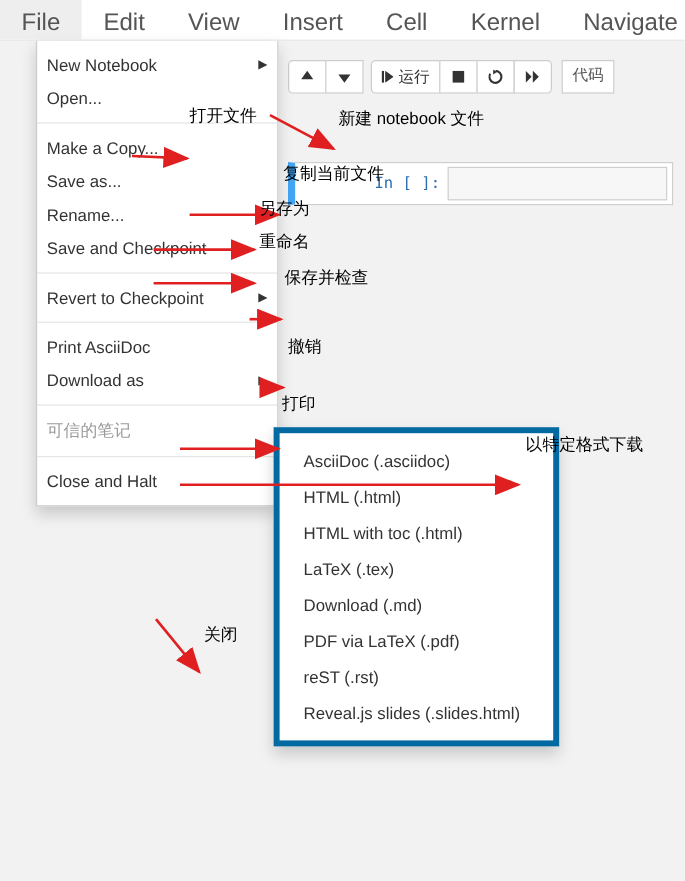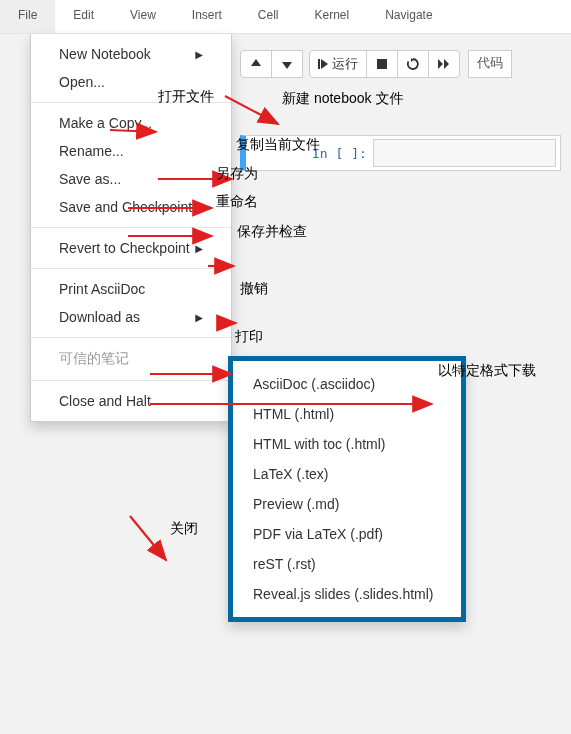--- a/index.html
+++ b/index.html
@@ -1,34 +1,34 @@
 <!DOCTYPE html>
 <html><head>
 <meta charset="utf-8">
 <style>
   * { box-sizing: border-box; margin: 0; padding: 0; font-family: "Helvetica Neue", Helvetica, Arial, sans-serif; }
   body { width: 571px; height: 734px; background: #f2f2f2; overflow: hidden; position: relative; font-size: 14px; color: #333; }
 
   .menubar { display: flex; background: #fff; border-bottom: 1px solid #e5e5e5; height: 34px; }
-  .menubar-item { padding: 8px 18px; cursor: pointer; color: #555; font-size: 12px; }
+  .menubar-item { padding: 8px 18px; cursor: pointer; color: #555; font-size: 20px; }
   .menubar-item.active { background: #eee; }
 
   .toolbar { position: absolute; top: 50px; left: 240px; display: flex; align-items: center; gap: 0; }
   .tbtn { width: 32px; height: 28px; border: 1px solid #ccc; background: #fff; display: flex; align-items: center; justify-content: center; font-size: 13px; color: #333; margin-left: -1px; }
   .tbtn.first { margin-left: 0; border-radius: 4px 0 0 4px; }
   .tbtn.wide { width: auto; padding: 0 8px; gap: 4px; }
   .tlabel { font-size: 13px; }
   .tdrop { height: 28px; border: 1px solid #ccc; background: #fff; padding: 3px 8px; font-size: 13px; margin-left: 8px; color: #555; }
 
   .dropdown {
     position: absolute; top: 34px; left: 30px; width: 202px;
     background: #fff; border: 1px solid #ccc; border-top: none;
     box-shadow: 0 6px 12px rgba(0,0,0,.175); padding: 6px 0;
   }
-  .dd-item { padding: 6px 28px; font-size: 14px; color: #333; position: relative; display: flex; justify-content: space-between; align-items: center; }
+  .dd-item { padding: 6px 8px; font-size: 14px; color: #333; position: relative; display: flex; justify-content: space-between; align-items: center; }
   .dd-item.disabled { color: #9a9a9a; }
   .dd-item .arrow { font-size: 10px; color: #333; }
   .dd-sep { height: 1px; background: #e5e5e5; margin: 6px 0; }
 
   .submenu {
     position: absolute; top: 356px; left: 228px; width: 238px;
     background: #fff; border: 5px solid #0369a1;
     box-shadow: 0 6px 12px rgba(0,0,0,.175); padding: 8px 0;
   }
   .sm-item { padding: 7px 20px; font-size: 14px; color: #333; }
@@ -98,22 +98,22 @@
 </div>
 
 <div class="dropdown">
   <div class="dd-item">
     <span>New Notebook</span>
     <span class="arrow">▶</span>
   </div>
   <div class="dd-item">Open...</div>
   <div class="dd-sep"></div>
   <div class="dd-item">Make a Copy...</div>
+  <div class="dd-item">Save as...</div>
   <div class="dd-item">Rename...</div>
-  <div class="dd-item">Save as...</div>
   <div class="dd-item">Save and Checkpoint</div>
   <div class="dd-sep"></div>
   <div class="dd-item">
     <span>Revert to Checkpoint</span>
     <span class="arrow">▶</span>
   </div>
   <div class="dd-sep"></div>
   <div class="dd-item">Print AsciiDoc</div>
   <div class="dd-item">
     <span>Download as</span>
@@ -123,21 +123,21 @@
   <div class="dd-item disabled">可信的笔记</div>
   <div class="dd-sep"></div>
   <div class="dd-item">Close and Halt</div>
 </div>
 
 <div class="submenu">
   <div class="sm-item">AsciiDoc (.asciidoc)</div>
   <div class="sm-item">HTML (.html)</div>
   <div class="sm-item">HTML with toc (.html)</div>
   <div class="sm-item">LaTeX (.tex)</div>
-  <div class="sm-item">Preview (.md)</div>
+  <div class="sm-item">Download (.md)</div>
   <div class="sm-item">PDF via LaTeX (.pdf)</div>
   <div class="sm-item">reST (.rst)</div>
   <div class="sm-item">Reveal.js slides (.slides.html)</div>
 </div>
 
 <svg class="arrow-svg" width="571" height="734">
   <defs>
     <marker id="ah" markerWidth="10" markerHeight="8" refX="9" refY="4" orient="auto">
       <path d="M0,0 L10,4 L0,8 Z" fill="#e02020"></path>
     </marker>

